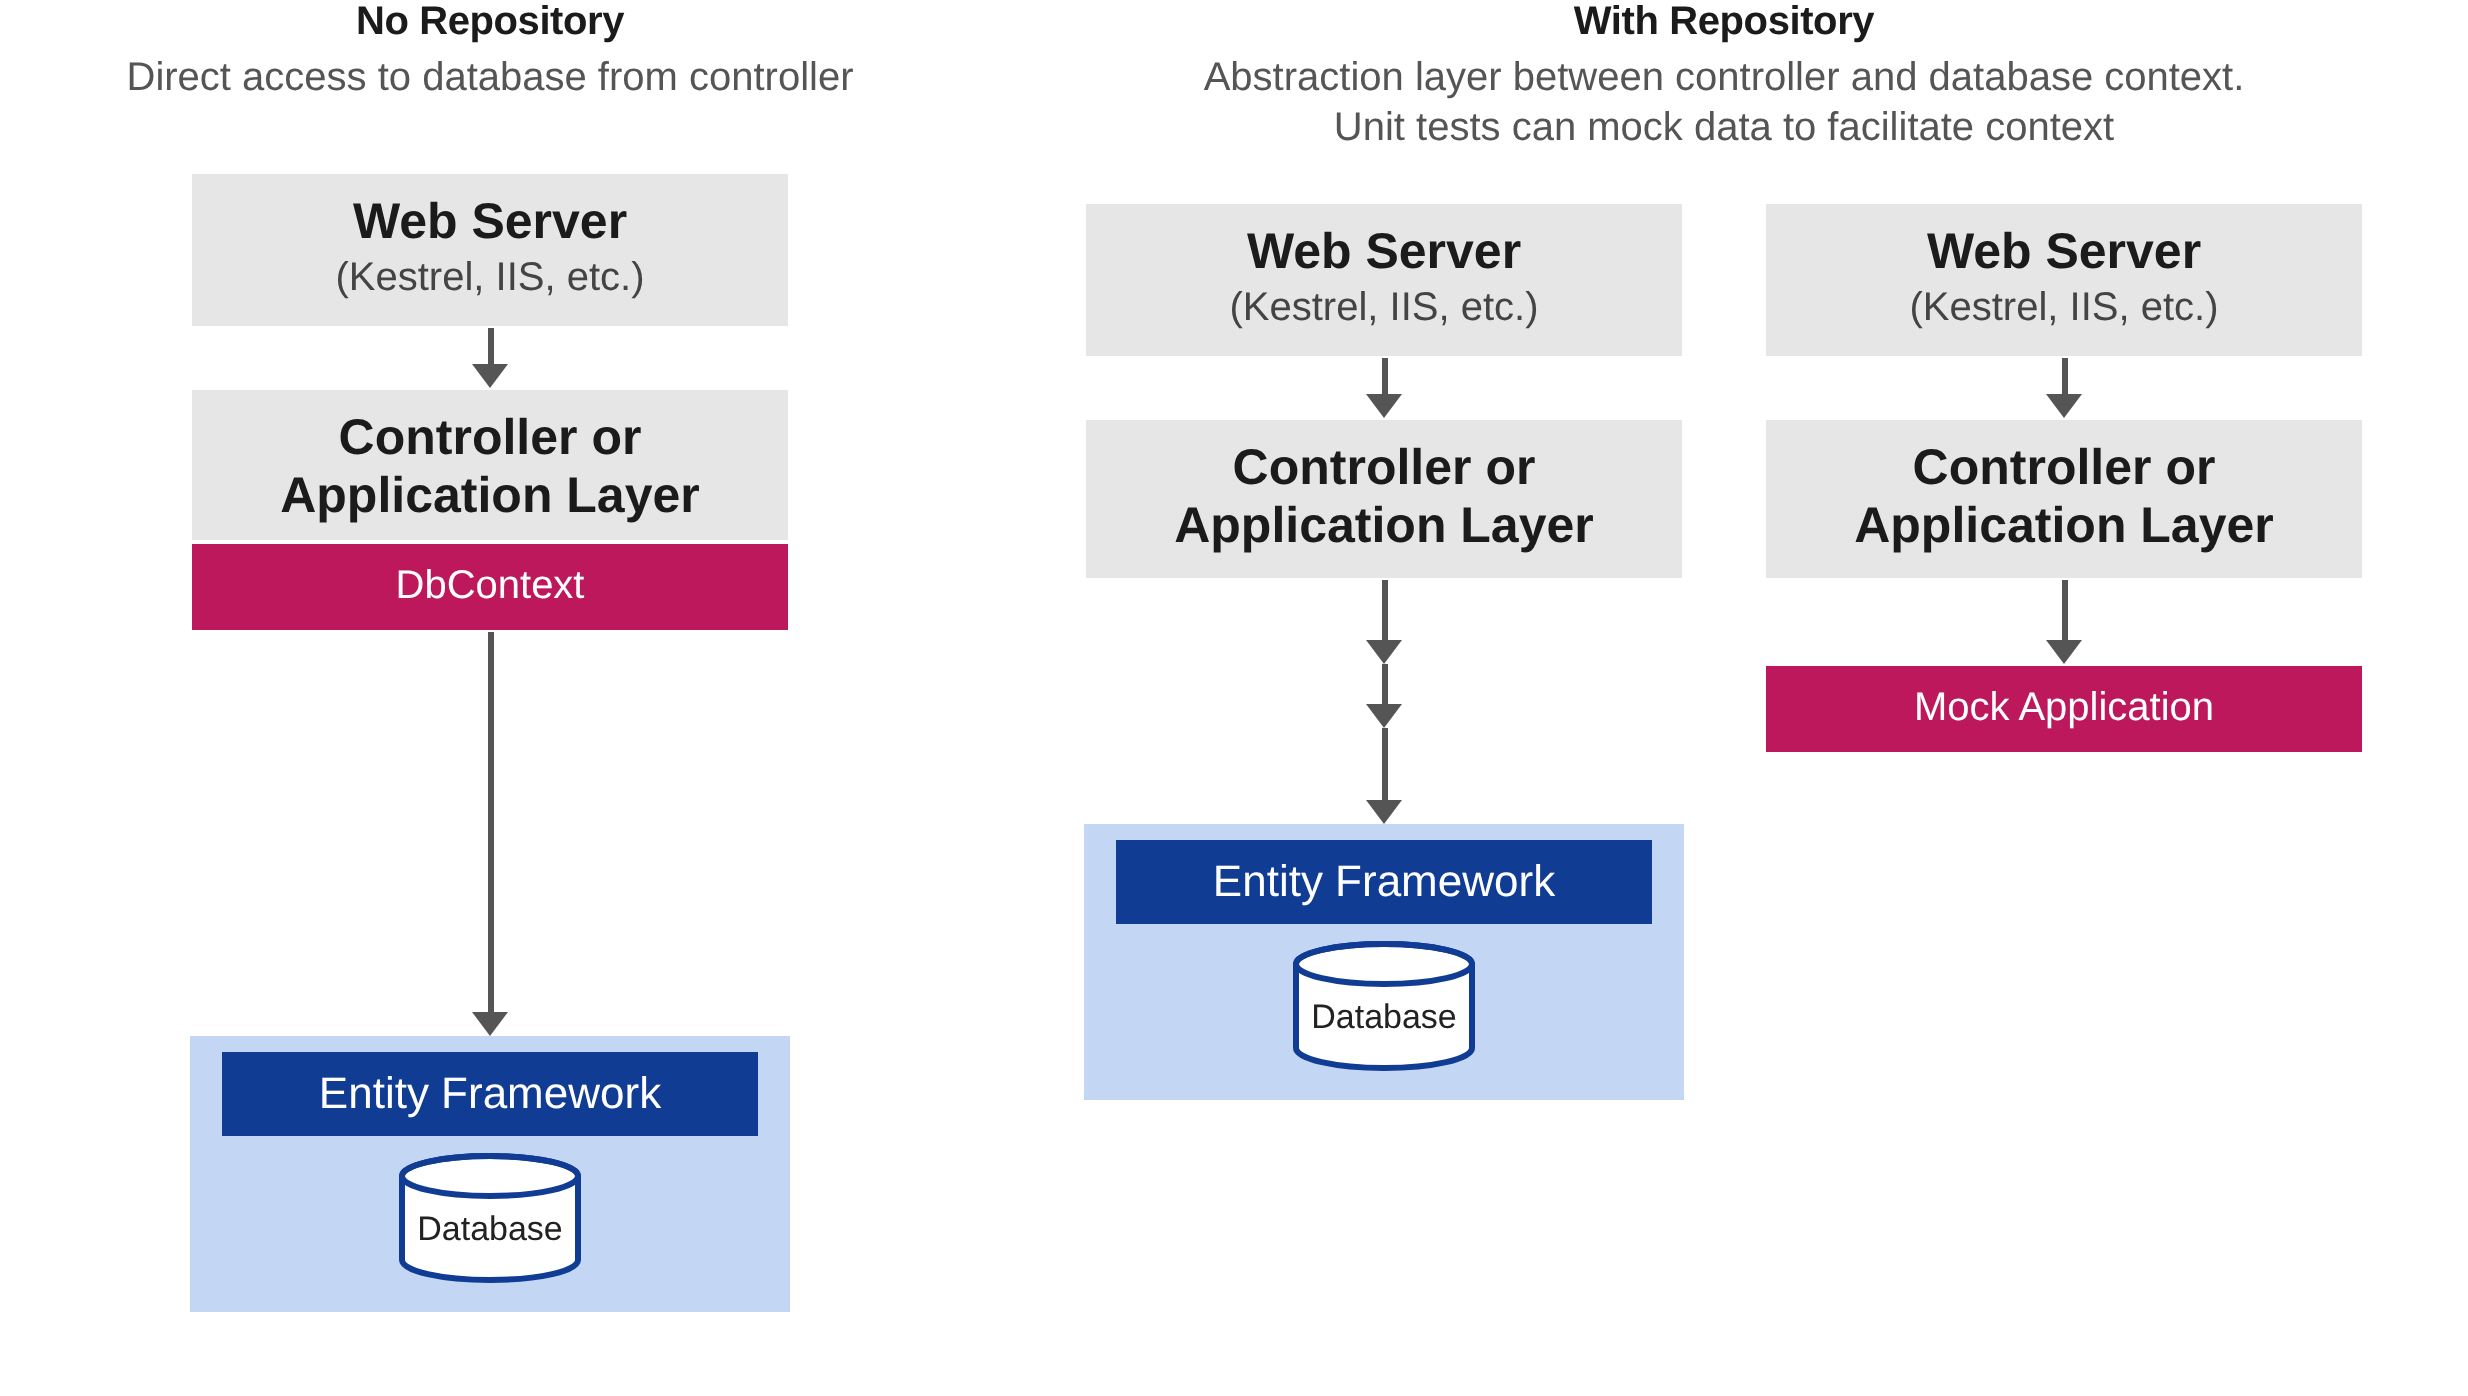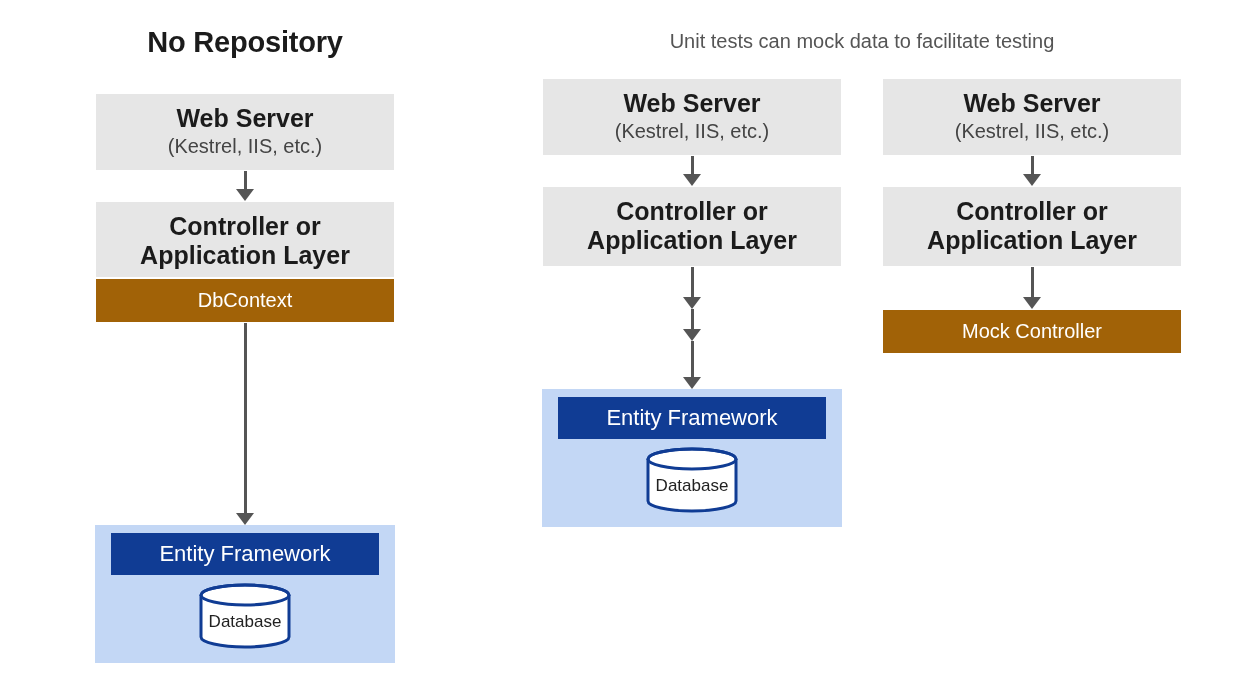--- a/index.html
+++ b/index.html
@@ -17,24 +17,24 @@
     height: 100%;
   }
   .panel {
     display: flex;
     flex-direction: column;
     align-items: center;
   }
   .panel-left { width: 490px; padding-left: 0; }
   .panel-right { width: 744px; }
   .title {
-    font-size: 29px;
+    font-size: 20px;
     font-weight: 700;
     text-align: center;
-    margin-top: 26px;
+    margin-top: 0;
     letter-spacing: -0.2px;
   }
   .subtitle {
     font-size: 20px;
     color: #555;
     text-align: center;
     margin-top: 4px;
     line-height: 1.25;
   }
   .columns {
@@ -67,21 +67,21 @@
     font-size: 25px;
     font-weight: 700;
     line-height: 1.15;
   }
   .box-gray .small {
     font-size: 20px;
     color: #444;
     margin-top: 2px;
   }
   .box-bluefill {
-    background: #a16207;
+    background: #be185d;
     color: #fff;
     font-size: 20px;
     padding: 10px 8px;
   }
   .box-bluefill.narrow { width: 260px; }
   .box-pale {
     background: #c3d7f5;
     width: 300px;
     padding: 8px 16px 12px 16px;
   }
@@ -108,20 +108,21 @@
   }
   .arrow-head svg { display:block; }
 </style>
 </head>
 <body>
 
 <div class="canvas">
 
   <div class="panel panel-left">
     <div class="title">No Repository</div>
+    <div class="subtitle">Direct access to database from controller</div>
 
     <div class="columns">
       <div class="col">
 
         <div class="box box-gray">
           <div class="big">Web Server</div>
           <div class="small">(Kestrel, IIS, etc.)</div>
         </div>
 
         <div class="arrow">
@@ -158,23 +159,24 @@
               <text x="60" y="44" text-anchor="middle" font-size="17" fill="#222" font-family="Segoe UI, Arial">Database</text>
             </svg>
           </div>
         </div>
 
       </div>
     </div>
   </div>
 
   <div class="panel panel-right">
+    <div class="title">With Repository</div>
     <div class="subtitle">
-      <br>
-      <span>Unit tests can mock data to facilitate testing</span>
+      <span>Abstraction layer between controller and database context.</span><br>
+      <span>Unit tests can mock data to facilitate context</span>
     </div>
 
     <div class="columns">
 
       <div class="col">
 
         <div class="box box-gray">
           <div class="big">Web Server</div>
           <div class="small">(Kestrel, IIS, etc.)</div>
         </div>
@@ -259,19 +261,19 @@
 
         <div class="arrow">
           <div class="arrow-line" style="height:30px"></div>
           <div class="arrow-head">
               <svg width="18" height="12">
                 <polygon points="0,0 18,0 9,12" fill="#555"></polygon>
               </svg>
             </div>
         </div>
 
-        <div class="box box-bluefill">Mock Controller</div>
+        <div class="box box-bluefill">Mock Application</div>
 
       </div>
     </div>
   </div>
 
 </div>
 
 </body></html>

